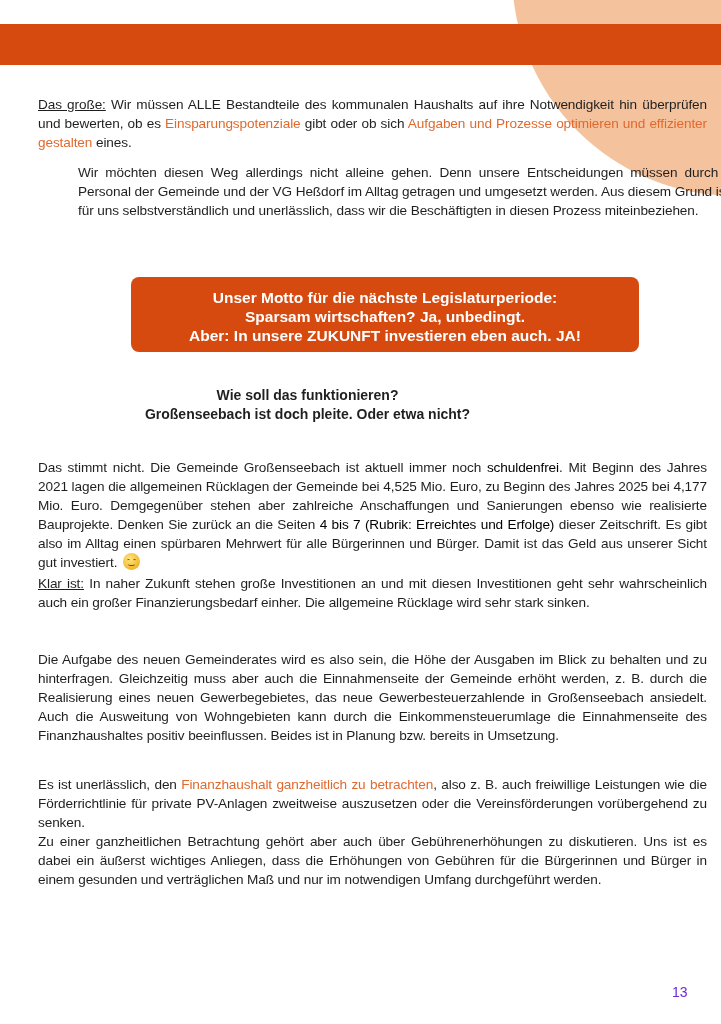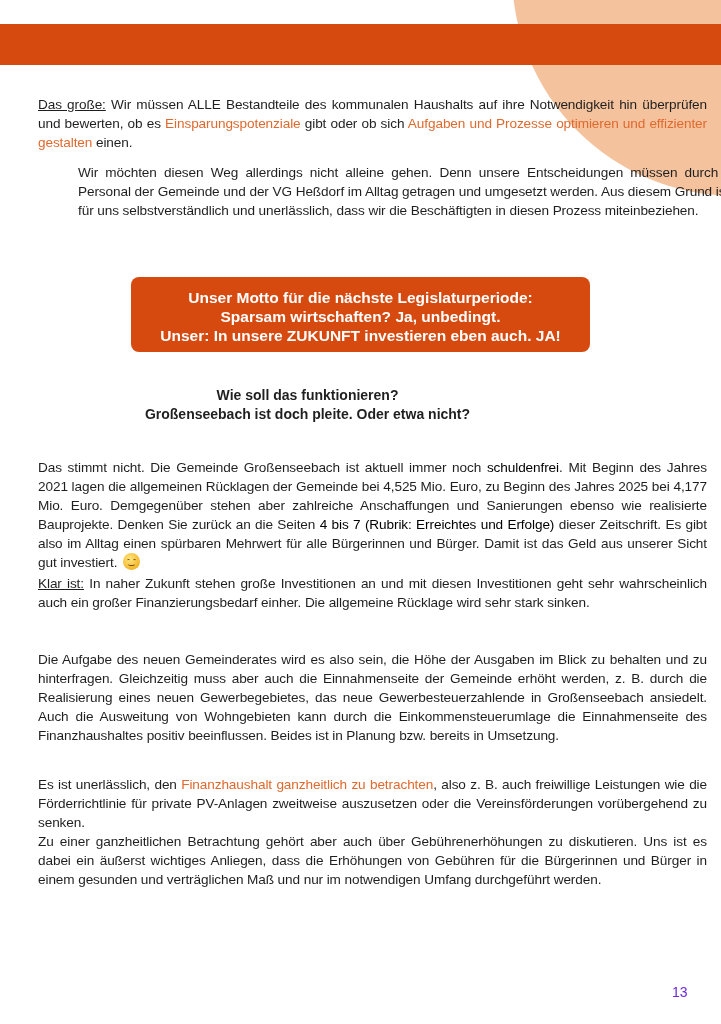--- a/index.html
+++ b/index.html
@@ -17,21 +17,21 @@
   .bar {
     position: absolute; left: 0; top: 24px; width: 721px; height: 41px;
     background: #d64a10;
   }
   .p { position: absolute; left: 38px; width: 669px; margin: 0;
        font-size: 13.6px; line-height: 19px; text-align: justify; letter-spacing: -0.1px; }
   .u { text-decoration: underline; }
   .o { color: #e0692e; }
   .ob { color: #000000; font-weight: normal; }
   .motto {
-    position: absolute; left: 131px; top: 277px; width: 459px; height: 75px;
+    position: absolute; left: 131px; top: 277px; width: 508px; height: 75px;
     background: #d64a10; border-radius: 8px; box-sizing: border-box;
     color: #ffffff; font-weight: bold; text-align: center;
     font-size: 15.5px; line-height: 19px; padding-top: 11px;
     font-family: "Liberation Sans", sans-serif;
   }
   .motto div { white-space: nowrap; }
   .question {
     position: absolute; left: 0; width: 615px; top: 386px;
     text-align: center; font-weight: bold; font-size: 14px; line-height: 19px;
   }
@@ -56,28 +56,28 @@
     position: absolute; left: 10px; top: 6px; width: 3px; height: 2px;
     border-top: 1.2px solid #7a4a10; border-radius: 50% 50% 0 0;
   }
 </style>
 </head>
 <body>
 
 <div class="circle"></div>
 <div class="bar"></div>
 
-<p class="p" style="top:95px;"><span class="u">Das große:</span><span> Wir müssen ALLE Bestandteile des kommunalen Haushalts auf ihre Notwendigkeit hin überprüfen und bewerten, ob es </span><span class="o">Einsparungspotenziale</span><span> gibt oder ob sich </span><span class="o">Aufgaben und Prozesse optimieren und effizienter gestalten</span><span> einen.</span></p>
+<p class="p" style="top:95px;"><span class="u">Das große:</span><span> Wir müssen ALLE Bestandteile des kommunalen Haushalts auf ihre Notwendigkeit hin überprüfen und bewerten, ob es </span><span class="o">Einsparungspotenziale</span><span> gibt oder ob sich </span><span class="o">Aufgaben und Prozesse optimieren und effizienter gestalten</span><span> eines.</span></p>
 
 <p class="p" style="top:163px;margin-left:40px;">Wir möchten diesen Weg allerdings nicht alleine gehen. Denn unsere Entscheidungen müssen durch das Personal der Gemeinde und der VG Heßdorf im Alltag getragen und umgesetzt werden. Aus diesem Grund ist es für uns selbstverständlich und unerlässlich, dass wir die Beschäftigten in diesen Prozess miteinbeziehen.</p>
 
 <div class="motto">
   <div>Unser Motto für die nächste Legislaturperiode:</div>
   <div>Sparsam wirtschaften? Ja, unbedingt.</div>
-  <div>Unser: In unsere ZUKUNFT investieren eben auch. JA!</div>
+  <div>Aber: In unsere ZUKUNFT investieren eben auch. JA!</div>
 </div>
 
 <div class="question">
   <div>Wie soll das funktionieren?</div>
   <div>Großenseebach ist doch pleite. Oder etwa nicht?</div>
 </div>
 
 <p class="p" style="top:458px;"><span>Das stimmt nicht. Die Gemeinde Großenseebach ist aktuell immer noch </span><span class="ob">schuldenfrei</span><span>. Mit Beginn des Jahres 2021 lagen die allgemeinen Rücklagen der Gemeinde bei 4,525 Mio. Euro, zu Beginn des Jahres 2025 bei 4,177 Mio. Euro. Demgegenüber stehen aber zahlreiche Anschaffungen und Sanierungen ebenso wie realisierte Bauprojekte. Denken Sie zurück an die Seiten </span><span class="ob">4 bis 7 (Rubrik: Erreichtes und Erfolge)</span><span> dieser Zeitschrift. Es gibt also im Alltag einen spürbaren Mehrwert für alle Bürgerinnen und Bürger. Damit ist das Geld aus unserer Sicht gut investiert.</span><span class="emoji"><span class="eye2"></span></span></p>
 
 <p class="p" style="top:574px;"><span class="u">Klar ist:</span><span> In naher Zukunft stehen große Investitionen an und mit diesen Investitionen geht sehr wahrscheinlich auch ein großer Finanzierungsbedarf einher. Die allgemeine Rücklage wird sehr stark sinken.</span></p>

